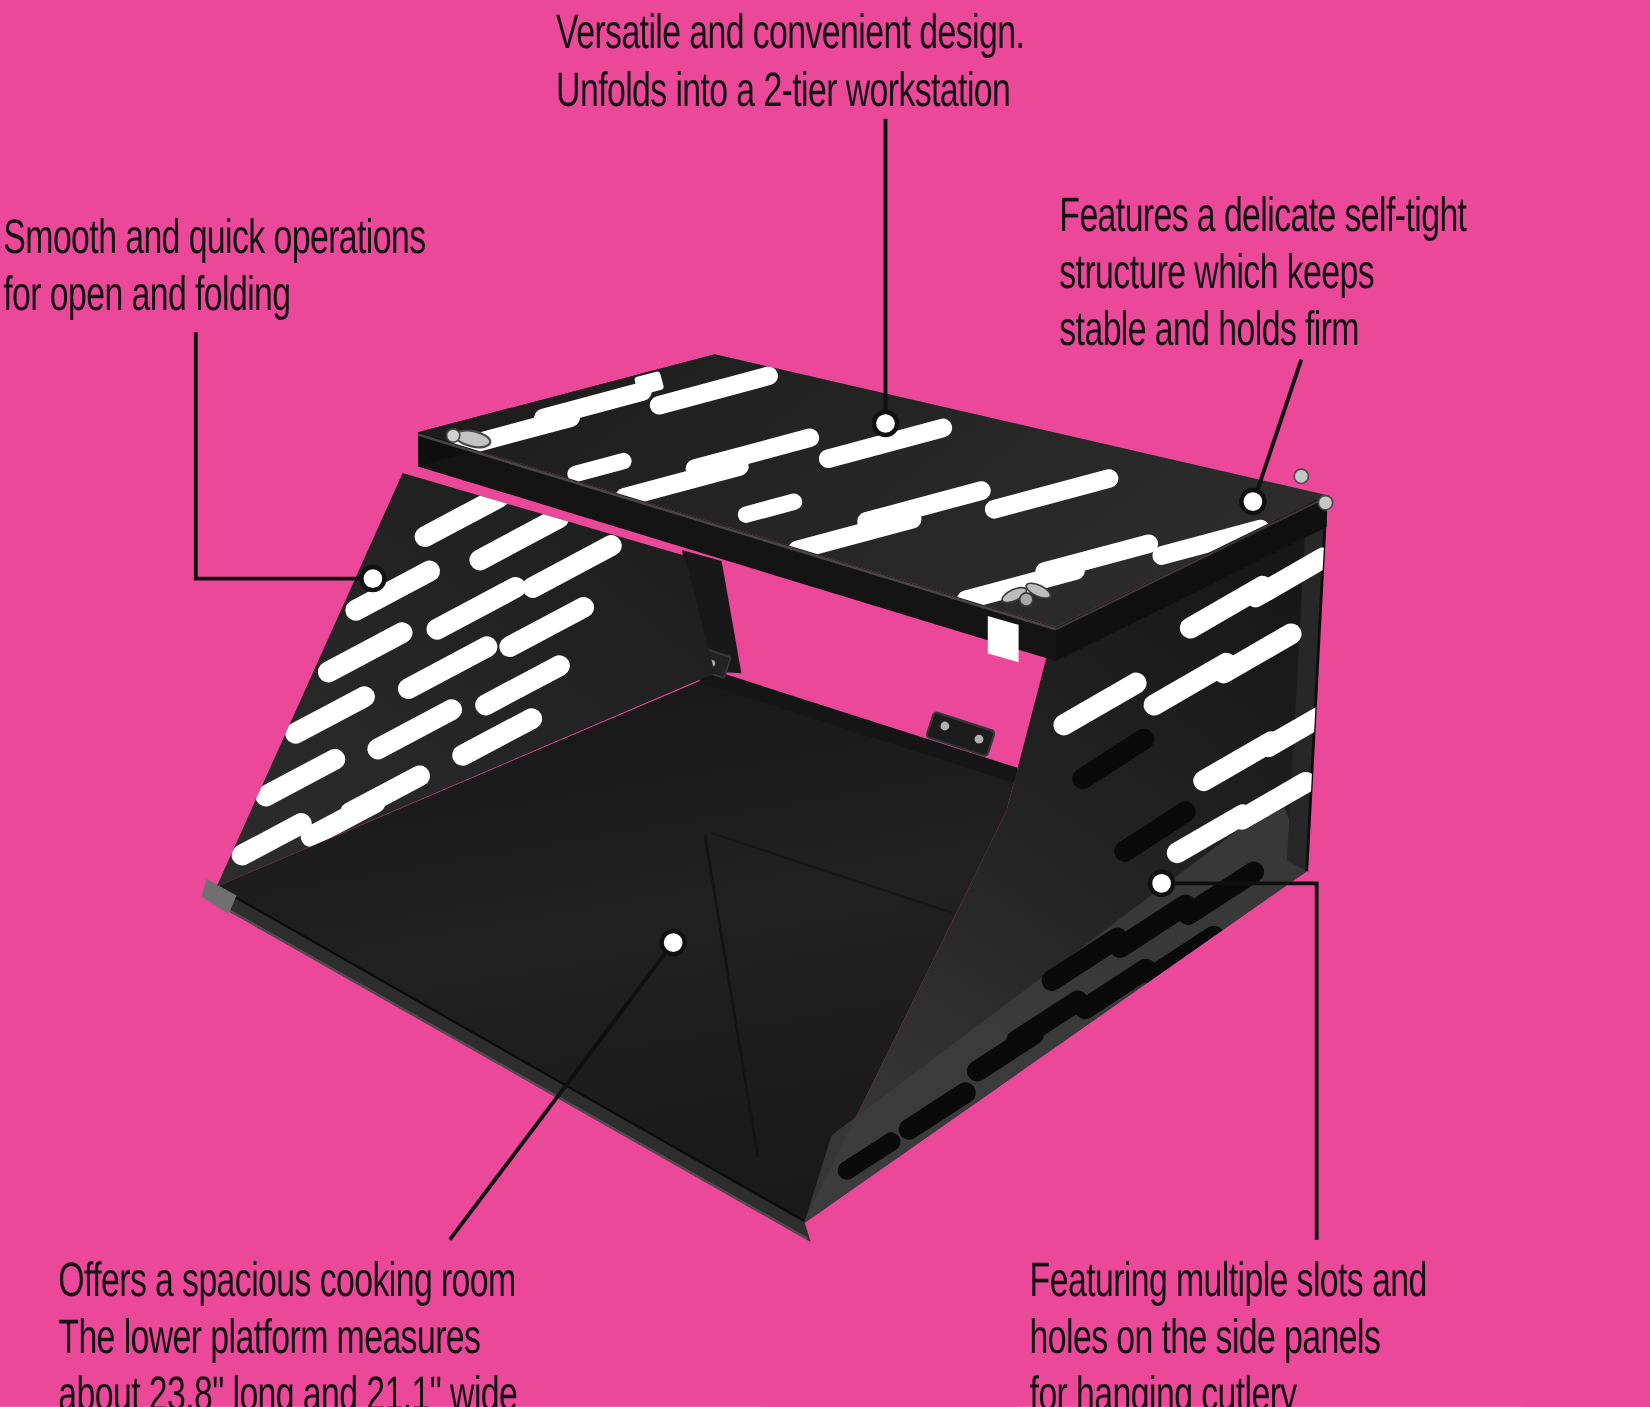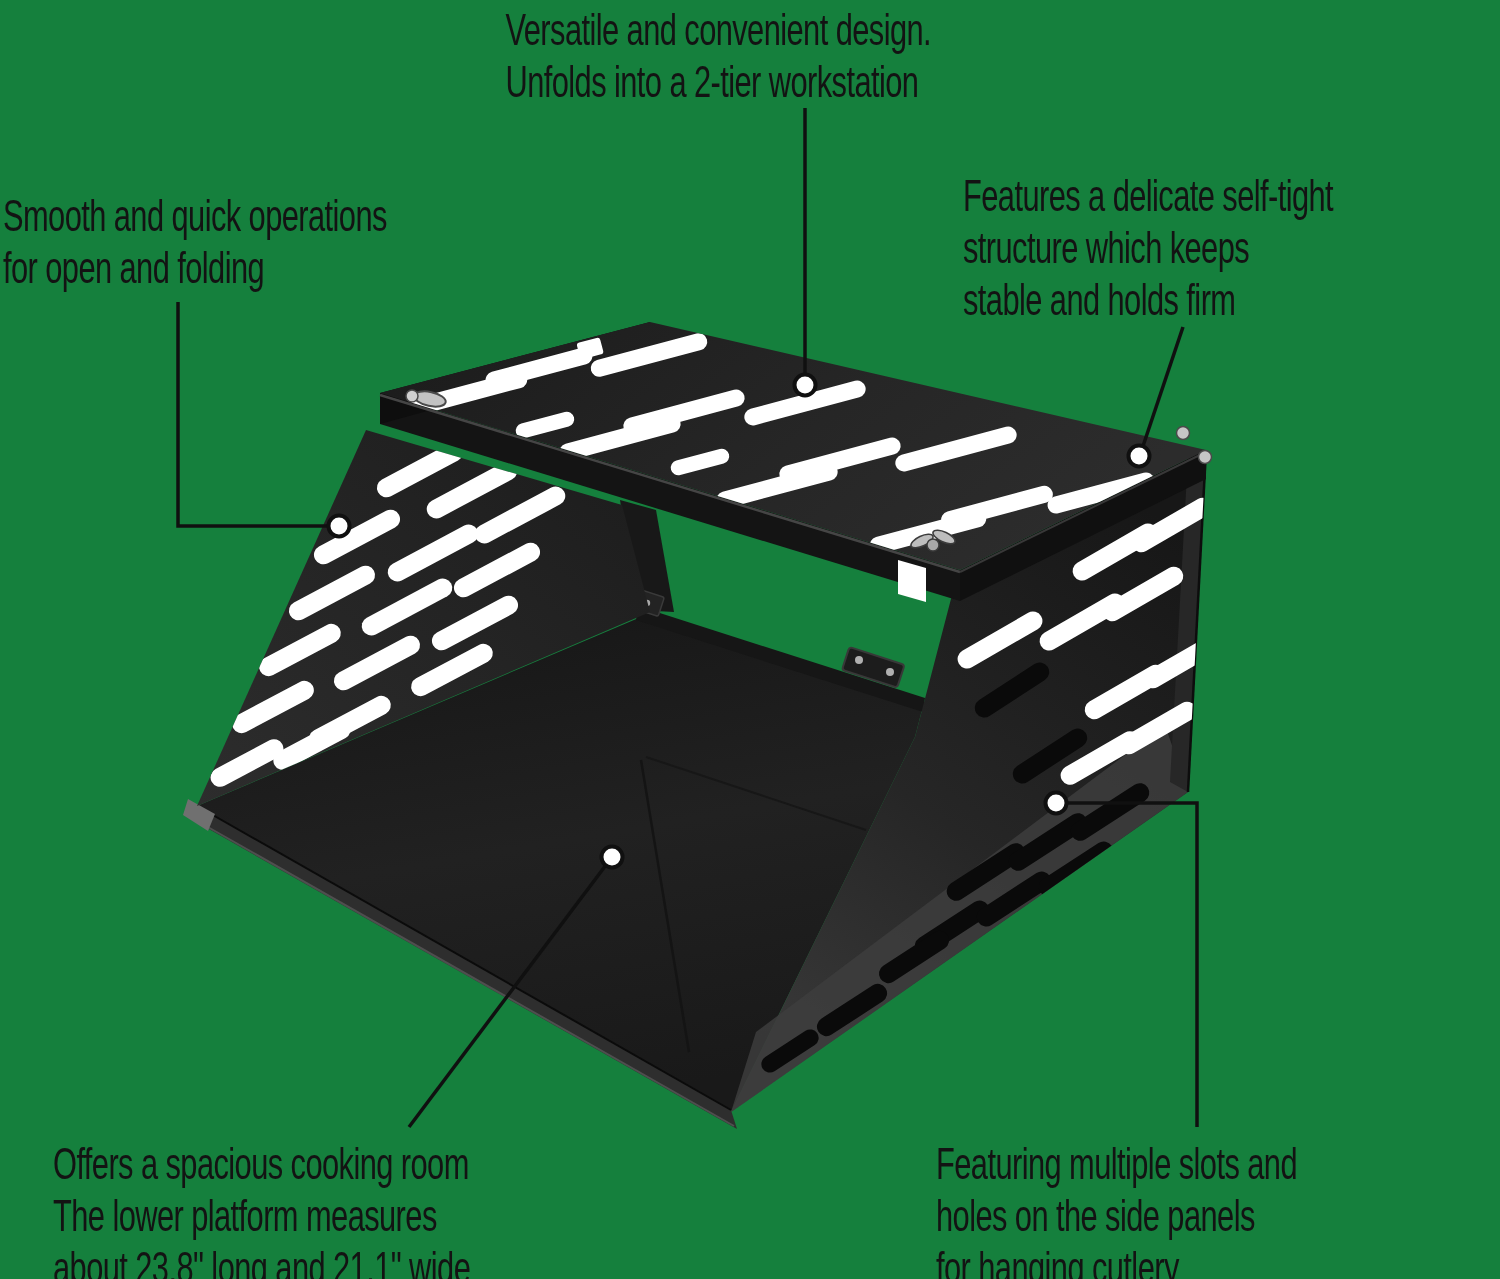--- a/index.html
+++ b/index.html
@@ -1,17 +1,17 @@
 <!DOCTYPE html>
 <html><head>
 <meta charset="utf-8">
 <style>
   html,body{margin:0;padding:0;background:#ffffff;}
   .stage{
-    position:relative;width:1500px;height:1279px;background:#15803d;overflow:hidden;
+    position:relative;width:1500px;height:1279px;background:#ec4899;overflow:hidden;
     font-family:"Liberation Sans","DejaVu Sans",sans-serif;
   }
   .stage svg{position:absolute;left:0;top:0;}
   .ann{
     position:absolute;color:#131313;font-size:44px;line-height:52px;
     letter-spacing:-0.8px;white-space:nowrap;font-weight:400;
     transform:scaleX(0.70);transform-origin:0 0;
   }
   .ann span{display:block;}
   .ann.center{text-align:center;transform-origin:50% 0;}

